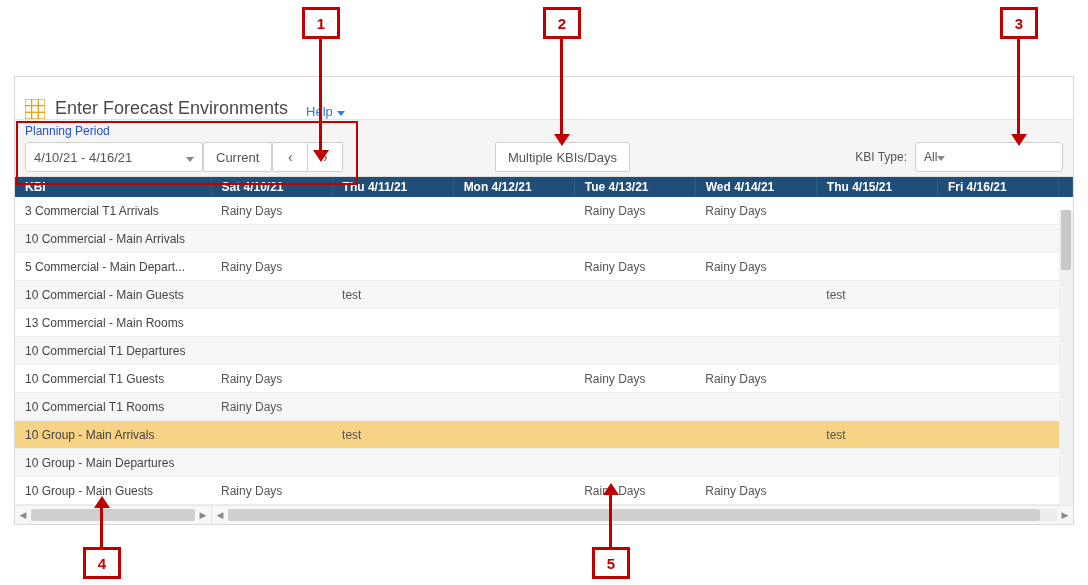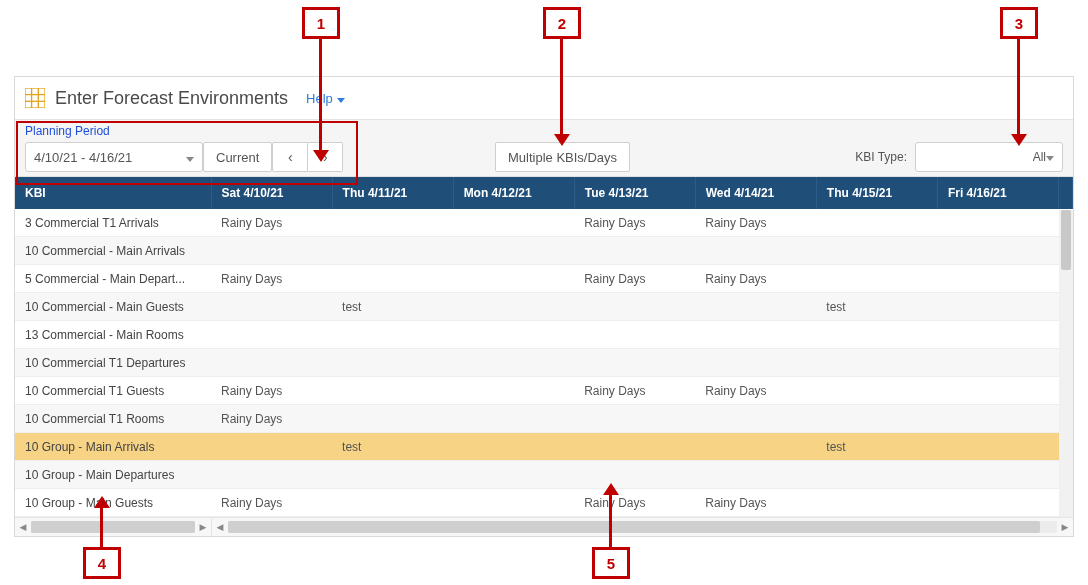--- a/index.html
+++ b/index.html
@@ -1,38 +1,38 @@
 <!DOCTYPE html>
 <html><head>
 <meta charset="utf-8">
 <style>
   html,body{margin:0;padding:0;background:#fff;font-family:"Segoe UI",Arial,sans-serif;font-size:13px;color:#333;}
   .stage{position:relative;width:1088px;height:585px;}
   .app{position:absolute;left:14px;top:76px;width:1058px;border:1px solid #d9d9d9;background:#fff;}
-  .titlebar{display:flex;align-items:center;height:42px;border-bottom:1px solid #e4e4e4;padding:0 10px;}
+  .titlebar{display:flex;align-items:flex-end;height:42px;border-bottom:1px solid #e4e4e4;padding:0 10px;}
   .grid-icon{width:20px;height:20px;display:inline-block;margin-right:10px;}
   .grid-icon svg{display:block;}
   .page-title{font-size:18px;color:#4a4a4a;font-weight:400;}
   .help{margin-left:18px;color:#2b7de1;font-size:13px;display:flex;align-items:center;cursor:pointer;}
   .help-chevron{margin-left:4px;}
   .toolbar{background:#f5f5f5;border-bottom:1px solid #e0e0e0;height:56px;position:relative;}
   .planning-label{position:absolute;left:10px;top:4px;font-size:12px;color:#1d4ed8;}
   .planning-row{position:absolute;left:10px;top:22px;display:flex;align-items:center;}
   .select-range{width:160px;height:28px;border:1px solid #cfcfcf;border-radius:3px;background:#fff;display:flex;align-items:center;justify-content:space-between;padding:0 8px;color:#555;cursor:pointer;}
   .btn{height:28px;border:1px solid #cfcfcf;border-radius:2px;background:#fff;display:flex;align-items:center;justify-content:center;padding:0 12px;color:#555;cursor:pointer;font-size:13px;}
   .btn.nav{width:34px;padding:0;font-size:14px;}
   .btn-group{display:flex;}
   .btn-group .btn.nav:first-child{border-top-right-radius:0;border-bottom-right-radius:0;}
   .btn-group .btn.nav:last-child{border-top-left-radius:0;border-bottom-left-radius:0;border-left:none;}
   .center-btn{position:absolute;left:480px;top:22px;}
   .kbi-type{position:absolute;right:10px;top:22px;display:flex;align-items:center;gap:8px;font-size:12px;color:#555;}
-  .kbi-select{width:130px;height:28px;border:1px solid #cfcfcf;border-radius:3px;background:#fff;display:flex;align-items:center;justify-content:flex-end;padding:0 8px;cursor:pointer;}
+  .kbi-select{width:130px;height:28px;border:1px solid #cfcfcf;border-radius:3px;background:#fff;display:flex;align-items:center;justify-content:flex-start;padding:0 8px;cursor:pointer;}
   .table-wrap{position:relative;}
   table.forecast{width:100%;border-collapse:collapse;table-layout:fixed;}
-  table.forecast th{background:#1f4e79;color:#fff;text-align:left;font-weight:600;font-size:12px;padding:6px 10px;border-right:1px solid #2c5d8a;height:20px;}
+  table.forecast th{background:#1f4e79;color:#fff;text-align:left;font-weight:600;font-size:12px;padding:0 10px;border-right:1px solid #2c5d8a;height:20px;}
   table.forecast th:first-child{width:180px;}
   table.forecast td{padding:5px 10px;border-bottom:1px solid #eee;font-size:12px;color:#555;height:17px;overflow:hidden;white-space:nowrap;text-overflow:ellipsis;}
   table.forecast tbody tr td:first-child{color:#444;}
   table.forecast tbody tr:nth-child(even){background:#f7f7f7;}
   table.forecast tbody tr.highlight{background:#f7d385 !important;}
   .scroll-v{position:absolute;right:0;top:33px;bottom:0;width:14px;background:#f1f1f1;}
   .scroll-v-thumb{position:absolute;left:2px;right:2px;top:0;height:60px;background:#c8c8c8;border-radius:2px;}
   .hscroll{display:flex;height:18px;border-top:1px solid #e5e5e5;}
   .hscroll-left{width:196px;background:#f7f7f7;position:relative;border-right:1px solid #e5e5e5;}
   .hscroll-right{flex:1;background:#f7f7f7;position:relative;}

